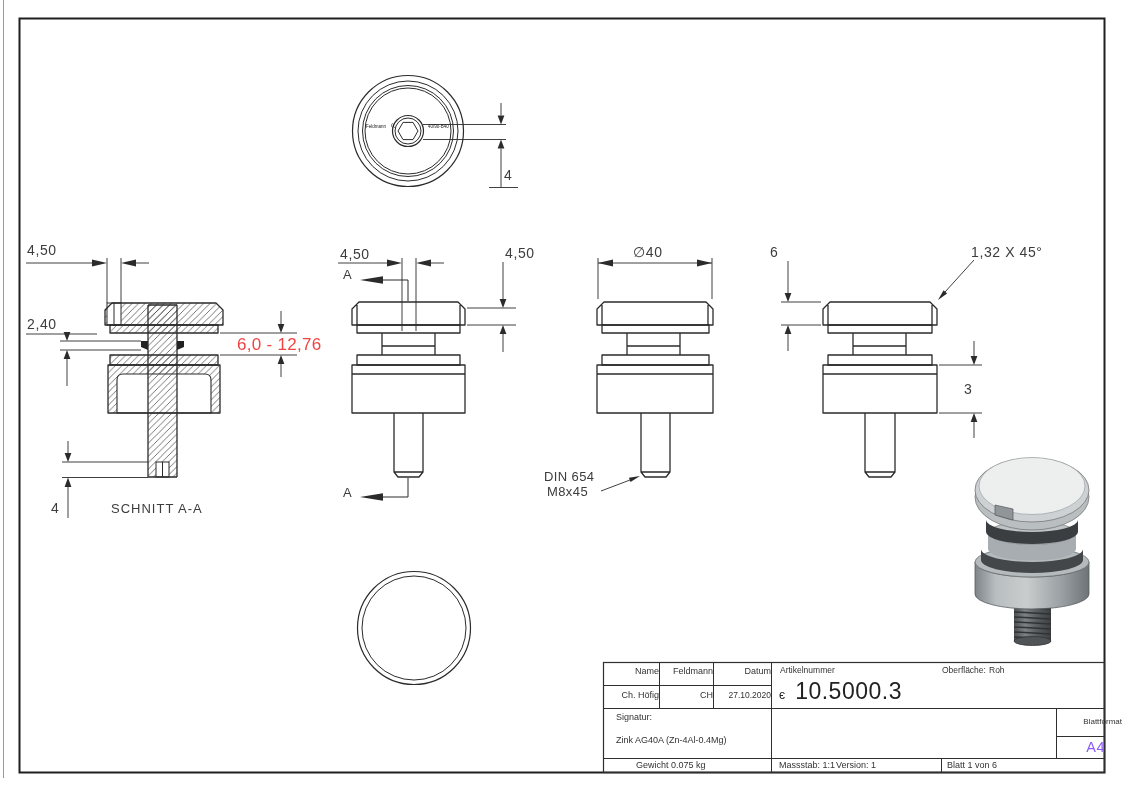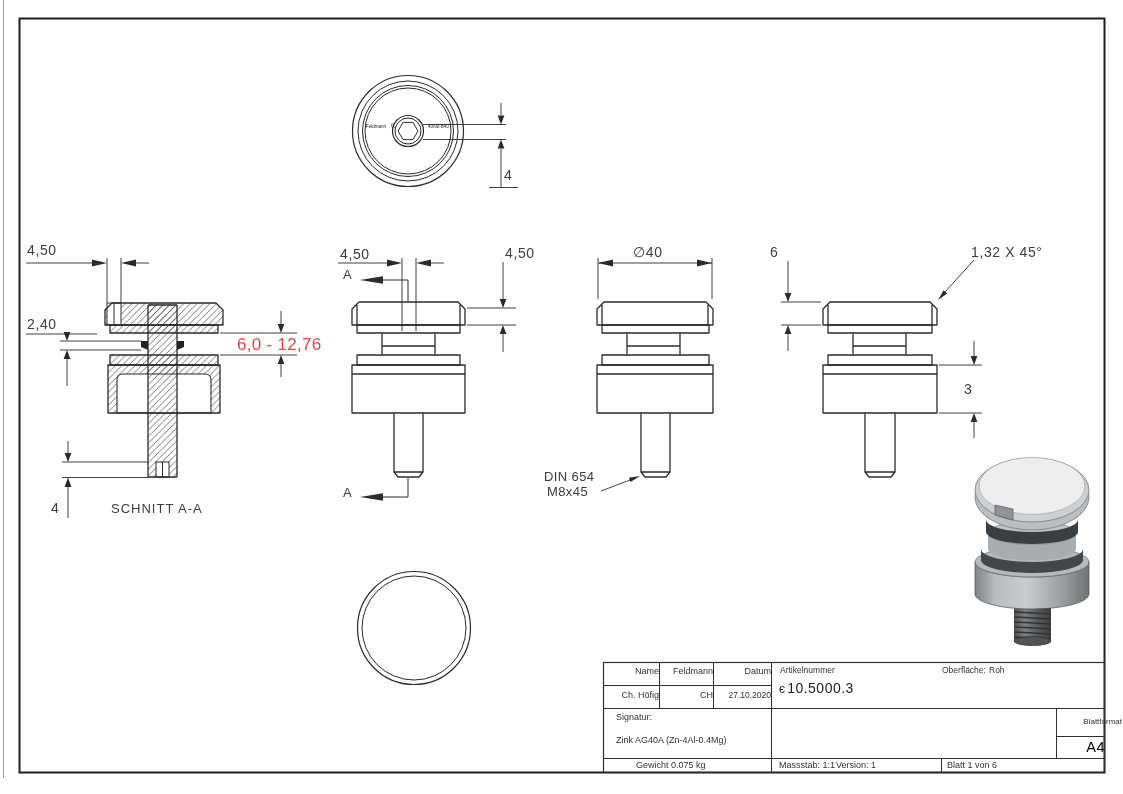--- a/index.html
+++ b/index.html
@@ -11,23 +11,23 @@
   .lbl{position:absolute;white-space:pre;line-height:1;}
   .t14{font-size:14px;letter-spacing:.6px;color:#3c3c3c;}
   .t13{font-size:13px;letter-spacing:.4px;color:#3c3c3c;}
   .t12{font-size:17px;letter-spacing:.3px;color:#ef4444;}
   .tiny{font-size:4.5px;letter-spacing:0;color:#1a1a1a;}
   .tiny2{font-size:6px;color:#1a1a1a;}
   .tb{color:#333;}
   .tb9{font-size:9px;}
   .tb85{font-size:8.5px;}
   .tb8{font-size:8px;}
-  .art{font-size:14px;letter-spacing:.5px;color:#222;}
+  .art{font-size:23px;letter-spacing:.5px;color:#222;margin-left:8px;}
   .artpre{font-size:12px;color:#222;margin-right:2px;}
-  .a4{font-size:14.5px;letter-spacing:.5px;color:#000000;}
+  .a4{font-size:14.5px;letter-spacing:.5px;color:#8b5cf6;}
   .ctr{text-align:right;}
 </style>
 </head>
 <body>
 
 <div id="stage">
 
 <svg id="lines" width="1123" height="794" viewBox="0 0 1123 794">
   <defs>
     <pattern id="h" patternUnits="userSpaceOnUse" width="6.5" height="6.5">

